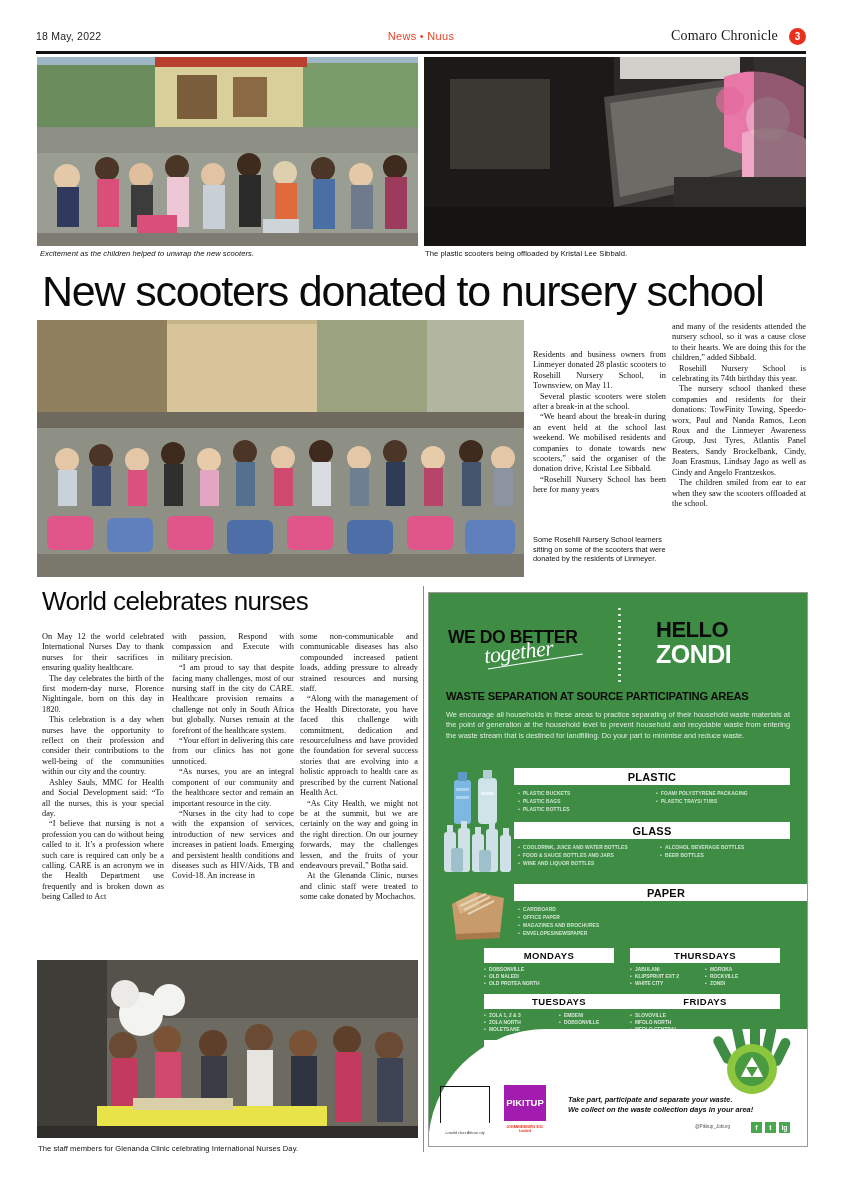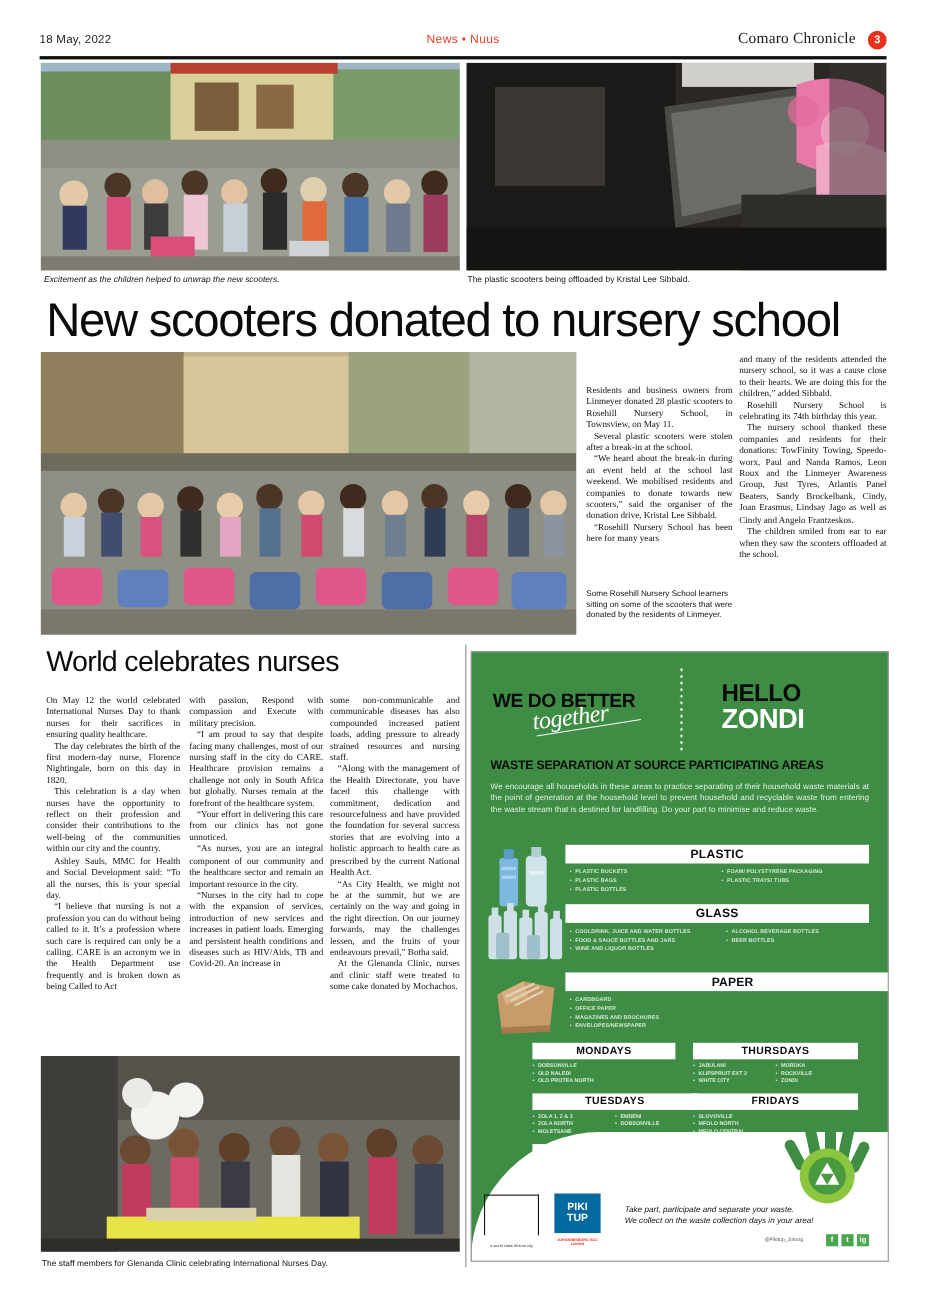--- a/index.html
+++ b/index.html
@@ -60,24 +60,24 @@
   .daylist{margin:3px 0 0 0;padding:0;font-family:"Liberation Sans",sans-serif;font-weight:bold;font-size:4.9px;line-height:7.2px;color:#d5e9d6;display:flex;flex-wrap:wrap;}
   .daylist li{list-style:none;position:relative;padding-left:5px;width:50%;box-sizing:border-box;}
   .daylist.onecol li{width:100%;}
   .daylist li:before{content:"•";position:absolute;left:0;top:-.5px;}
 
   .ad-curve{position:absolute;left:0;bottom:0;width:380px;height:118px;background:#ffffff;border-radius:150px 0 0 0;}
   .ad-footwrap{position:absolute;left:0;bottom:0;width:380px;height:92px;}
   .joburg{position:absolute;left:12px;bottom:24px;width:48px;height:36px;border:1.4px solid #111;border-bottom:none;display:flex;align-items:center;justify-content:center;}
   .joburg span{font-family:Liberation Sans, sans-serif;font-size:13px;color:#ffffff;letter-spacing:-.4px;}
   .joburg-sub{position:absolute;left:6px;bottom:12px;width:62px;font-family:"Liberation Sans",sans-serif;font-size:3.6px;color:#333;text-align:center;}
-  .pikitup{position:absolute;left:76px;bottom:26px;width:42px;height:36px;background:#0369a1;display:flex;flex-direction:column;align-items:center;justify-content:center;}
+  .pikitup{position:absolute;left:76px;bottom:26px;width:42px;height:36px;background:#a21caf;display:flex;align-items:center;justify-content:center;}
   .pikitup span{font-family:"Liberation Sans",sans-serif;font-weight:bold;font-size:9.5px;color:#fff;line-height:10px;}
   .pikitup-sub{position:absolute;left:76px;bottom:14px;width:42px;font-family:"Liberation Sans",sans-serif;font-weight:bold;font-size:3.4px;color:#e8301c;text-align:center;line-height:4px;}
-  .ad-foottext{position:absolute;left:140px;bottom:32px;width:190px;font-family:"Liberation Sans",sans-serif;font-weight:normal;font-style:italic;font-size:7.4px;line-height:10px;color:#111;margin-top:24px;}
+  .ad-foottext{position:absolute;left:140px;bottom:32px;width:190px;font-family:"Liberation Sans",sans-serif;font-weight:bold;font-style:italic;font-size:7.4px;line-height:10px;color:#111;margin-top:24px;}
   .handle{position:absolute;right:78px;bottom:18px;font-family:"Liberation Sans",sans-serif;font-size:4.6px;color:#555;}
   .socials{position:absolute;right:18px;bottom:14px;display:flex;gap:3px;}
   .socials i{width:11px;height:11px;background:#4aa64f;color:#fff;font-style:normal;font-family:"Liberation Sans",sans-serif;font-weight:bold;font-size:7px;display:flex;align-items:center;justify-content:center;}
   .hand{position:absolute;right:16px;bottom:48px;width:84px;height:92px;}
 
   .adborder{position:absolute;left:428px;top:592px;width:380px;height:555px;border:1px solid #9a9a9a;box-sizing:border-box;pointer-events:none;}
   .vrule{position:absolute;left:423px;top:586px;width:1px;height:566px;background:#8c8c8c;}
 </style>
 </head>
 <body>
@@ -227,21 +227,21 @@
     <p>The day celebrates the birth of the first modern-day nurse, Florence Nightingale, born on this day in 1820.</p>
     <p>This celebration is a day when nurses have the opportunity to reflect on their profession and consider their contributions to the well-being of the communities within our city and the country.</p>
     <p>Ashley Sauls, MMC for Health and Social Development said: “To all the nurses, this is your special day.</p>
     <p>“I believe that nursing is not a profession you can do without being called to it. It’s a profession where such care is required can only be a calling. CARE is an acronym we in the Health Department use frequently and is broken down as being Called to Act</p>
   </div>
   <div class="bodycol" style="left:172px;top:632px;width:122px;">
     <p class="first">with passion, Respond with compassion and Execute with military precision.</p>
     <p>“I am proud to say that despite facing many challenges, most of our nursing staff in the city do CARE. Healthcare provision remains a challenge not only in South Africa but globally. Nurses remain at the forefront of the healthcare system.</p>
     <p>“Your effort in delivering this care from our clinics has not gone unnoticed.</p>
     <p>“As nurses, you are an integral component of our community and the healthcare sector and remain an important resource in the city.</p>
-    <p>“Nurses in the city had to cope with the expansion of services, introduction of new services and increases in patient loads. Emerging and persistent health conditions and diseases such as HIV/Aids, TB and Covid-20. An increase in</p>
+    <p>“Nurses in the city had to cope with the expansion of services, introduction of new services and increases in patient loads. Emerging and persistent health conditions and diseases such as HIV/Aids, TB and Covid-18. An increase in</p>
   </div>
   <div class="bodycol" style="left:300px;top:632px;width:118px;">
     <p class="first">some non-communicable and communicable diseases has also compounded increased patient loads, adding pressure to already strained resources and nursing staff.</p>
     <p>“Along with the management of the Health Directorate, you have faced this challenge with commitment, dedication and resourcefulness and have provided the foundation for several success stories that are evolving into a holistic approach to health care as prescribed by the current National Health Act.</p>
     <p>“As City Health, we might not be at the summit, but we are certainly on the way and going in the right direction. On our journey forwards, may the challenges lessen, and the fruits of your endeavours prevail,” Botha said.</p>
     <p>At the Glenanda Clinic, nurses and clinic staff were treated to some cake donated by Mochachos.</p>
   </div>
 
   <div class="photo" id="photoD">
     <svg width="381" height="178" viewBox="0 0 381 178" preserveAspectRatio="none">

